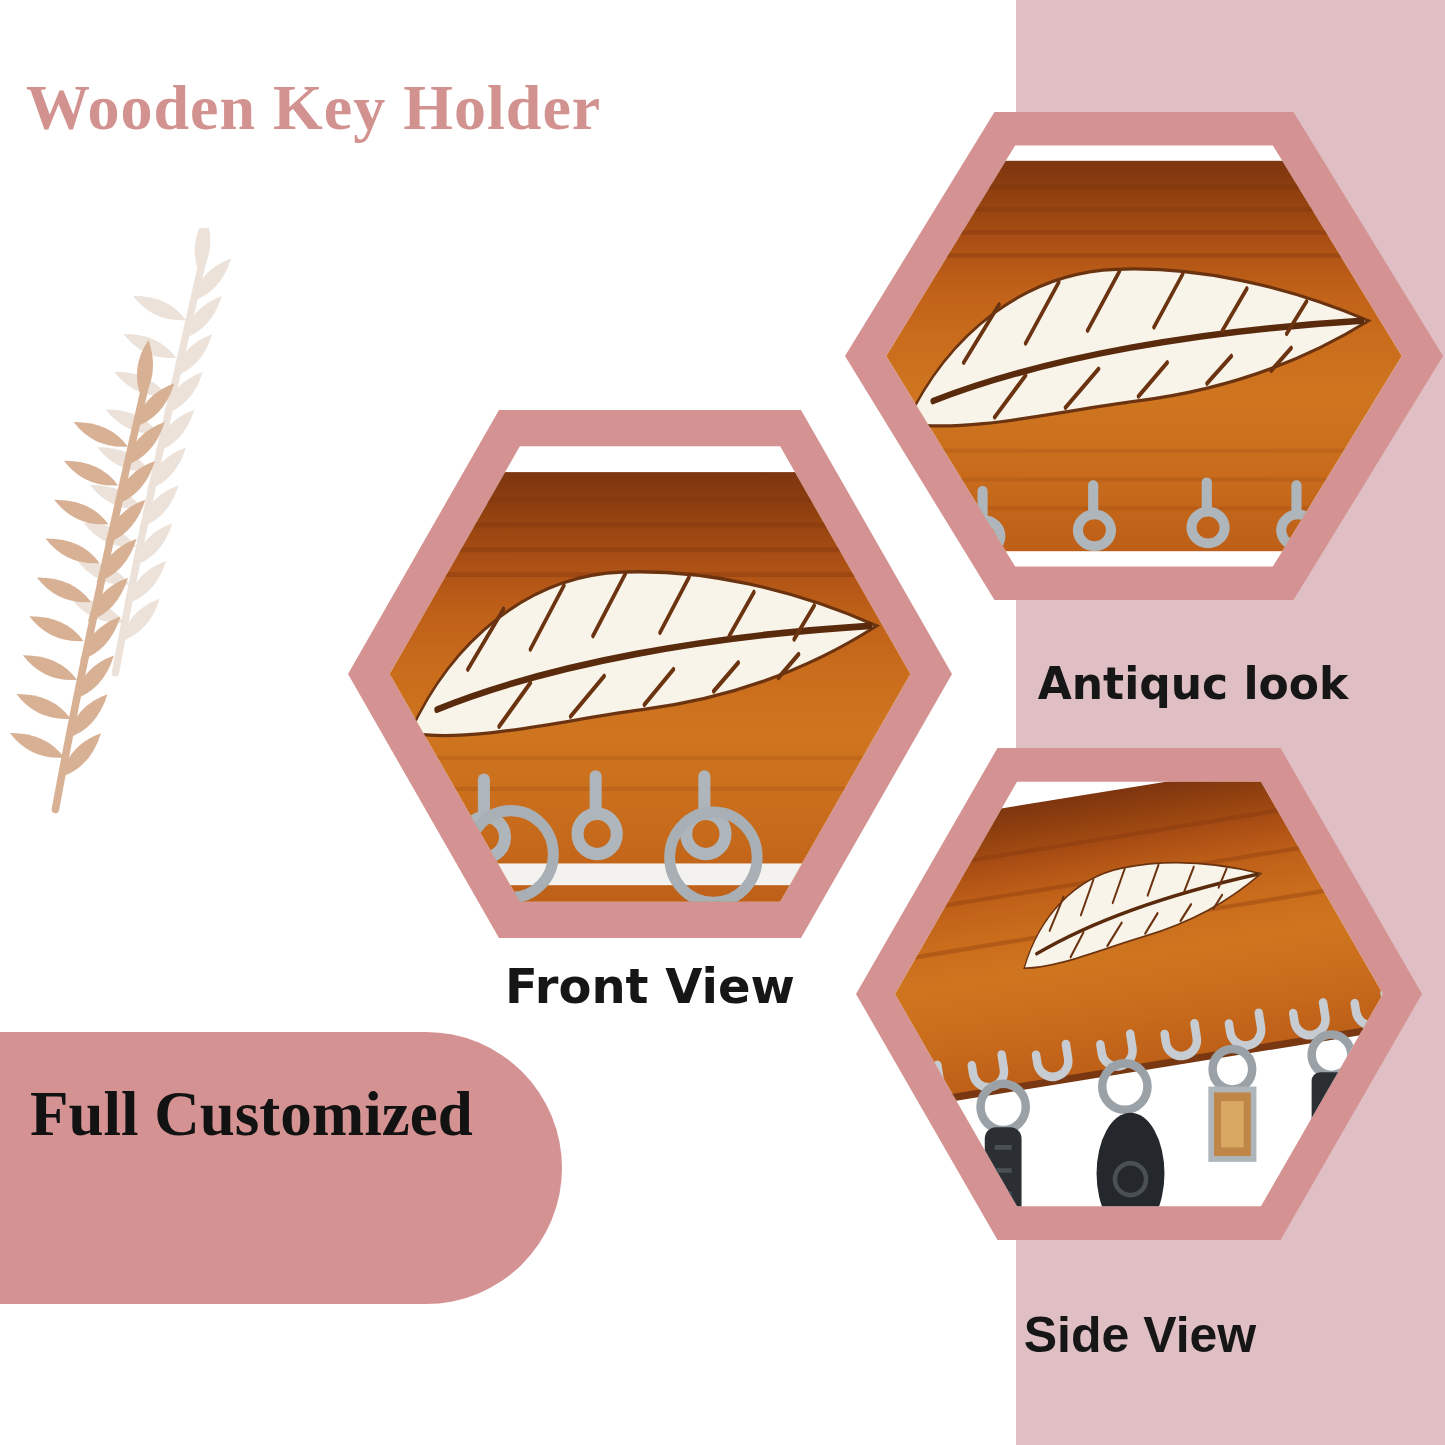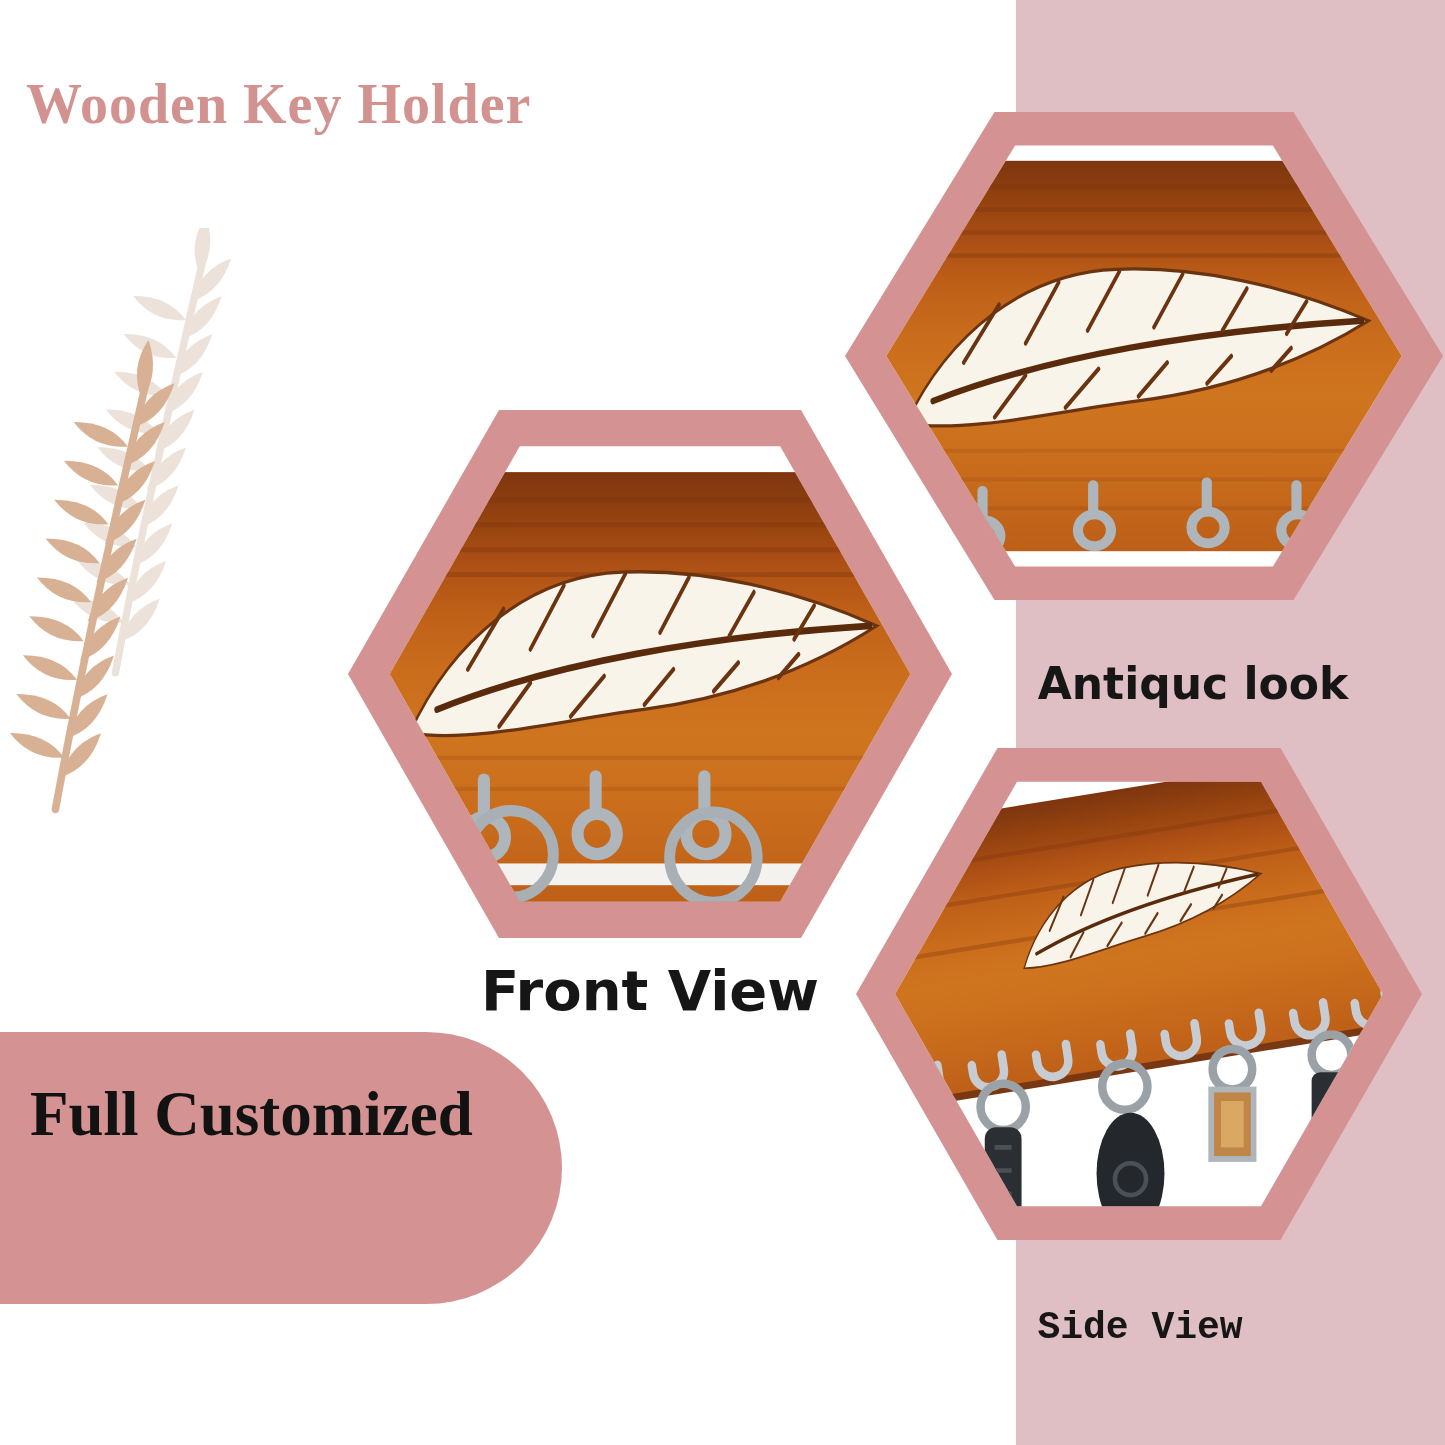--- a/index.html
+++ b/index.html
@@ -4,37 +4,37 @@
 <style>
   html,body{margin:0;padding:0;background:#777;}
   .canvas{
     position:relative;width:1445px;height:1445px;background:#ffffff;
     overflow:hidden;margin:0 auto;
     font-family:"Liberation Sans",sans-serif;
   }
   .side-band{position:absolute;top:0;right:0;width:429px;height:1445px;background:#dfbfc3;}
   .page-title{
     position:absolute;left:26px;top:76px;
-    font-family:"Liberation Serif",serif;font-weight:bold;font-size:56px;line-height:1;
+    font-family:"Liberation Serif",serif;font-weight:bold;font-size:64px;line-height:1;
     color:#d2928f;letter-spacing:1px;white-space:nowrap;
   }
   .fern-wrap{position:absolute;left:-18px;top:228px;width:300px;height:650px;}
   .hex{position:absolute;}
   .hex svg{display:block;width:100%;height:100%;}
   .hex-antique{left:845px;top:112px;width:598px;height:488px;}
   .hex-front{left:348px;top:410px;width:604px;height:528px;}
   .hex-side{left:856px;top:748px;width:566px;height:492px;}
   .view-label{
     position:absolute;text-align:center;color:#161616;
     font-family:"DejaVu Sans",sans-serif;font-weight:bold;white-space:nowrap;margin-top:44px;
   }
   .label-antique{left:1023px;top:614px;width:340px;font-size:44px;}
-  .label-front{left:470px;top:914px;width:360px;font-size:56px;text-align:center;}
-  .label-side{left:995px;top:1262px;width:290px;font-size:38px;
-    font-family:Liberation Mono, monospace;}
+  .label-front{left:470px;top:914px;width:360px;font-size:48px;text-align:center;}
+  .label-side{left:995px;top:1262px;width:290px;font-size:50px;
+    font-family:Liberation Sans, sans-serif;}
   .badge{
     position:absolute;left:0;top:1032px;width:562px;height:272px;
     background:#d49392;border-radius:0 140px 140px 0;
     display:flex;flex-direction:row;justify-content:flex-start;
     padding:30px 0 8px 30px;box-sizing:border-box;
   }
   .badge .line{
     font-family:"Liberation Serif",serif;font-weight:bold;font-size:63px;
     color:#121212;line-height:1.68;white-space:nowrap;
   }

